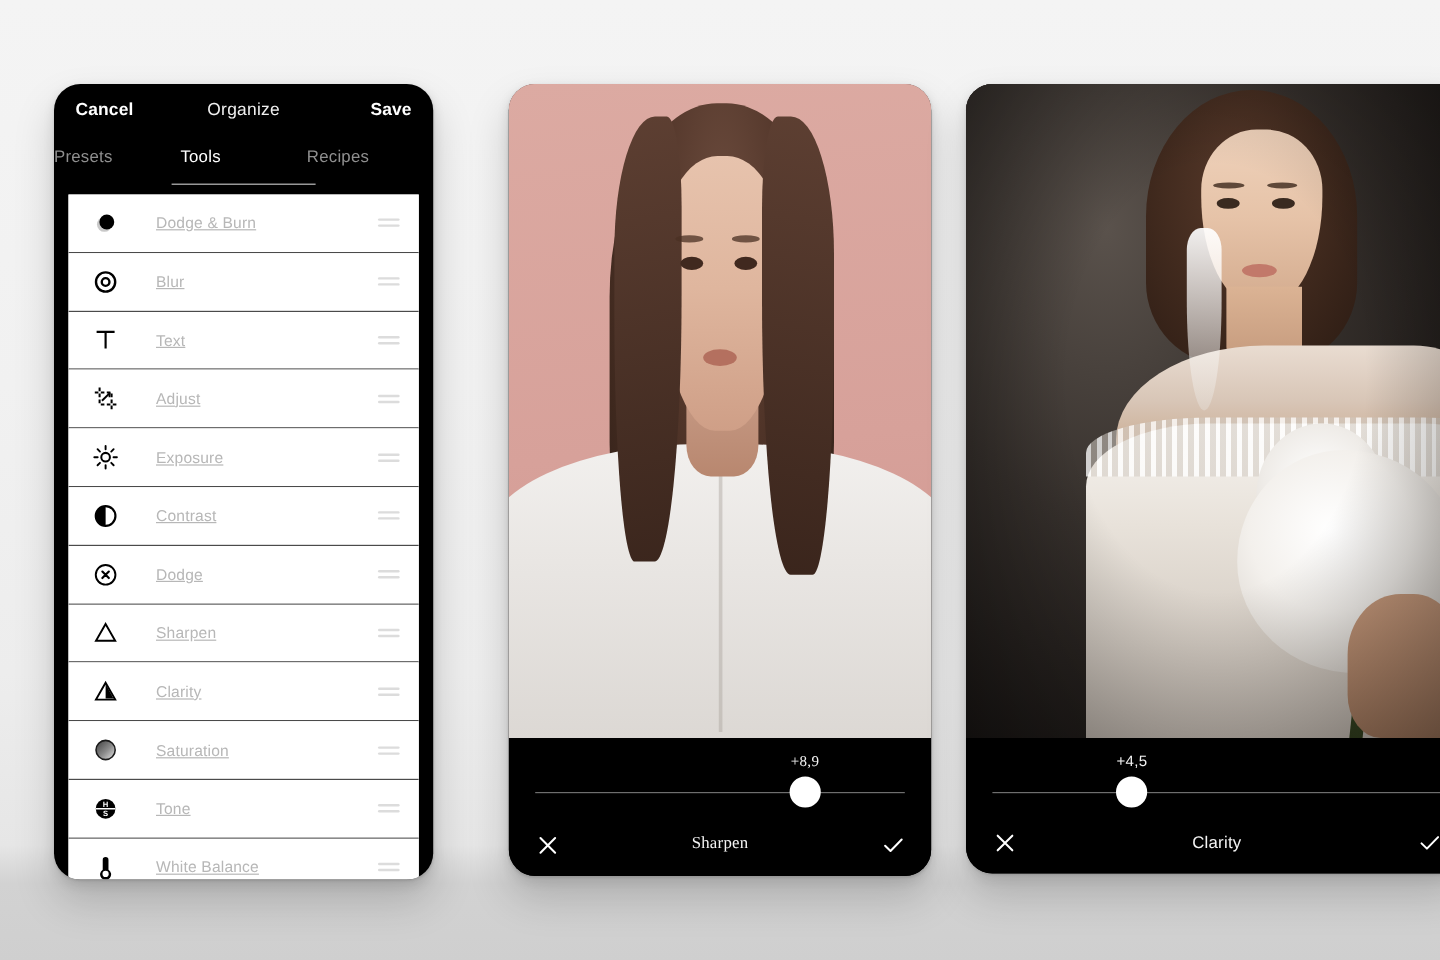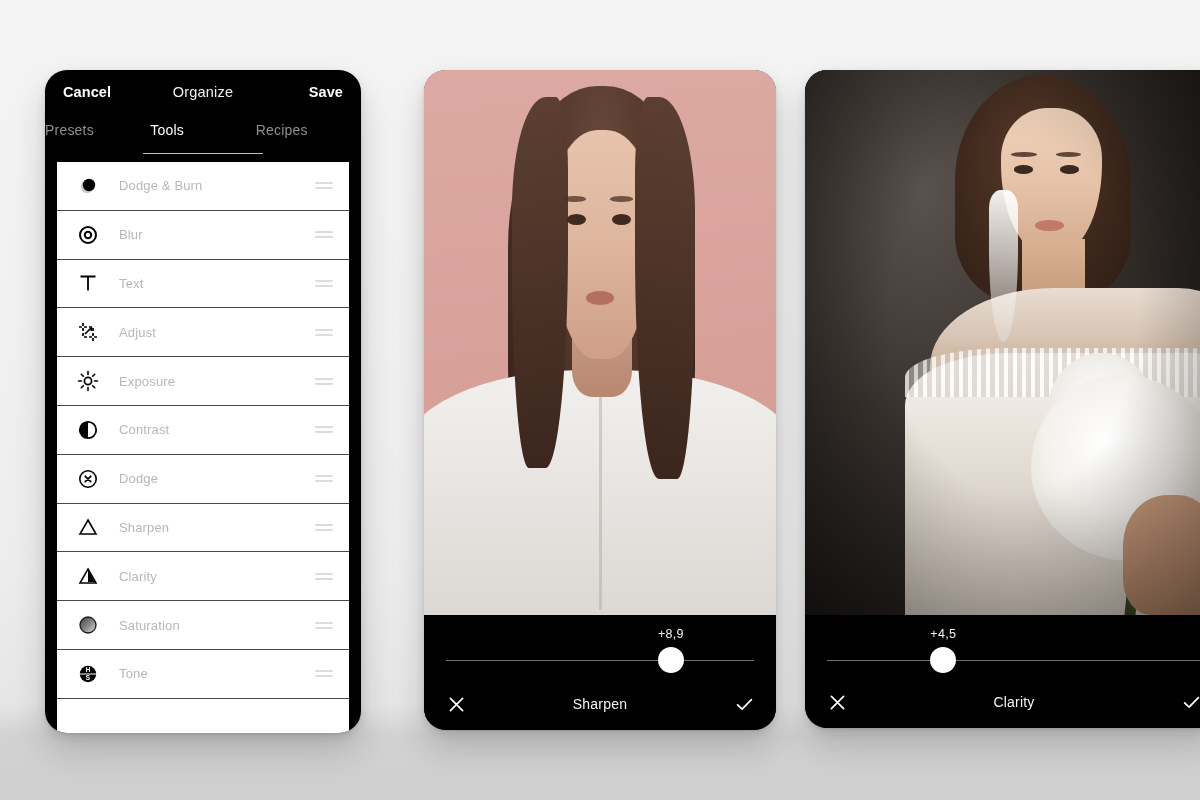--- a/index.html
+++ b/index.html
@@ -35,21 +35,21 @@
     background: #000;
     border-radius: 22px;
     overflow: hidden;
     box-shadow:
        0 18px 34px rgba(0,0,0,0.17),
        0 4px 10px rgba(0,0,0,0.10),
        0 1px 2px rgba(0,0,0,0.10);
   }
 
   #phone-1 { left: 45px;  top: 70px;  width: 316px; height: 663px; }
-  #phone-2 { left: 424px; top: 70px;  width: 352px; height: 660px; }
+  #phone-2 { left: 424px; top: 70px;  width: 352px; height: 660px; font-family: Liberation Serif, serif; }
   #phone-3 { left: 805px; top: 70px;  width: 418px; height: 658px; }
 
   
   .p1-header {
     height: 44px;
     position: relative;
     display: flex;
     align-items: center;
     padding: 0 18px;
     color: #fff;
@@ -120,25 +120,26 @@
   .tool-icon {
     width: 26px; height: 26px;
     flex: 0 0 26px;
     display: flex;
     align-items: center;
     justify-content: center;
     color: #000;
   }
   .tool-icon svg { display:block; }
   .tool-label {
-    margin-left: 18px;
+    margin-left: 29px;
     font-size: 13px;
     color: #b7b7b7;
     letter-spacing: .15px;
     flex: 1;
+    text-decoration: underline;
   }
   .tool-handle {
     width: 18px; height: 10px;
     flex: 0 0 18px;
     display: flex;
     flex-direction: column;
     justify-content: center;
     gap: 3px;
   }
   .tool-handle i {
@@ -617,20 +618,33 @@
             <text x="11" y="17.2" font-size="6.4" fill="#fff" text-anchor="middle" font-family="Liberation Sans, sans-serif" font-weight="bold">S</text>
           </svg>
         </span>
         <span class="tool-label">Tone</span>
         <span class="tool-handle">
             <i></i>
             <i></i>
           </span>
       </div>
 
+      <div class="tool-row">
+        <span class="tool-icon">
+          <svg width="22" height="22" viewBox="0 0 22 22">
+            <path d="M11 2.2 a2.4 2.4 0 0 1 2.4 2.4 v8.1 a4.6 4.6 0 1 1 -4.8 0 V4.6 A2.4 2.4 0 0 1 11 2.2 Z" fill="#000"></path>
+            <circle cx="11" cy="16.3" r="2.6" fill="#fff"></circle>
+          </svg>
+        </span>
+        <span class="tool-label">White Balance</span>
+        <span class="tool-handle">
+            <i></i>
+            <i></i>
+          </span>
+      </div>
 
     </div>
   </div>
 
   <div class="phone" id="phone-2">
 
     <div class="photo">
       <div class="art2">
         <div class="bg"></div>
         <div class="hair-back"></div>

